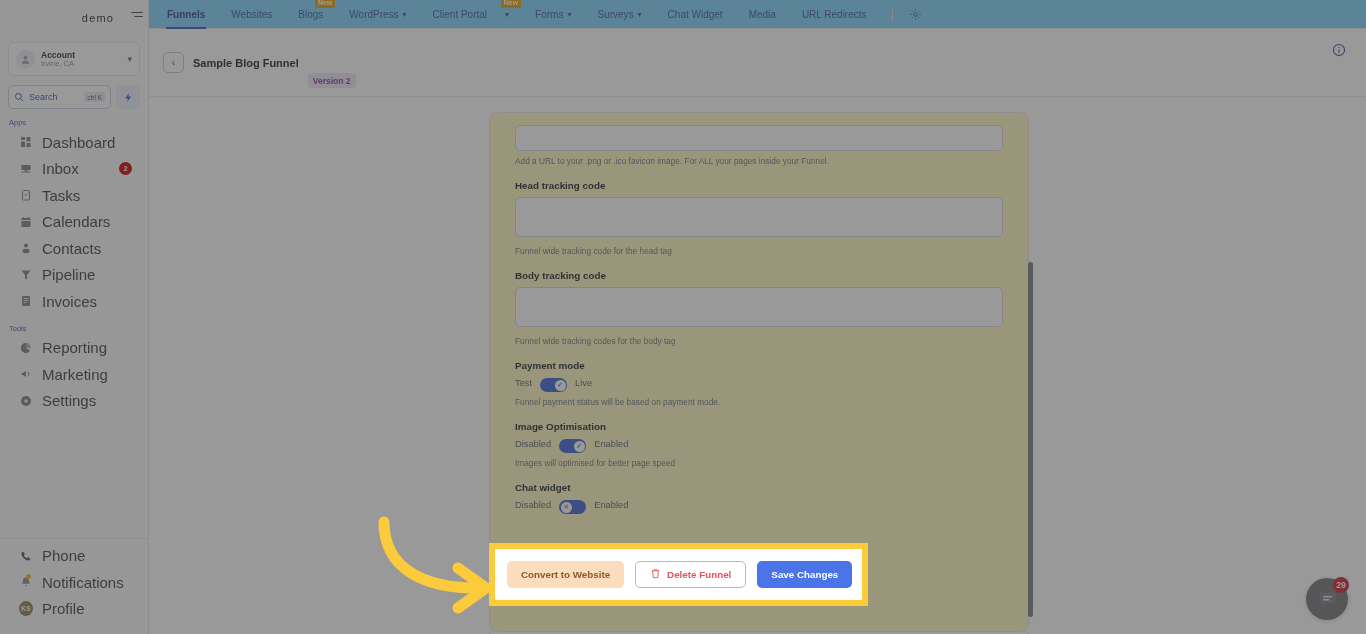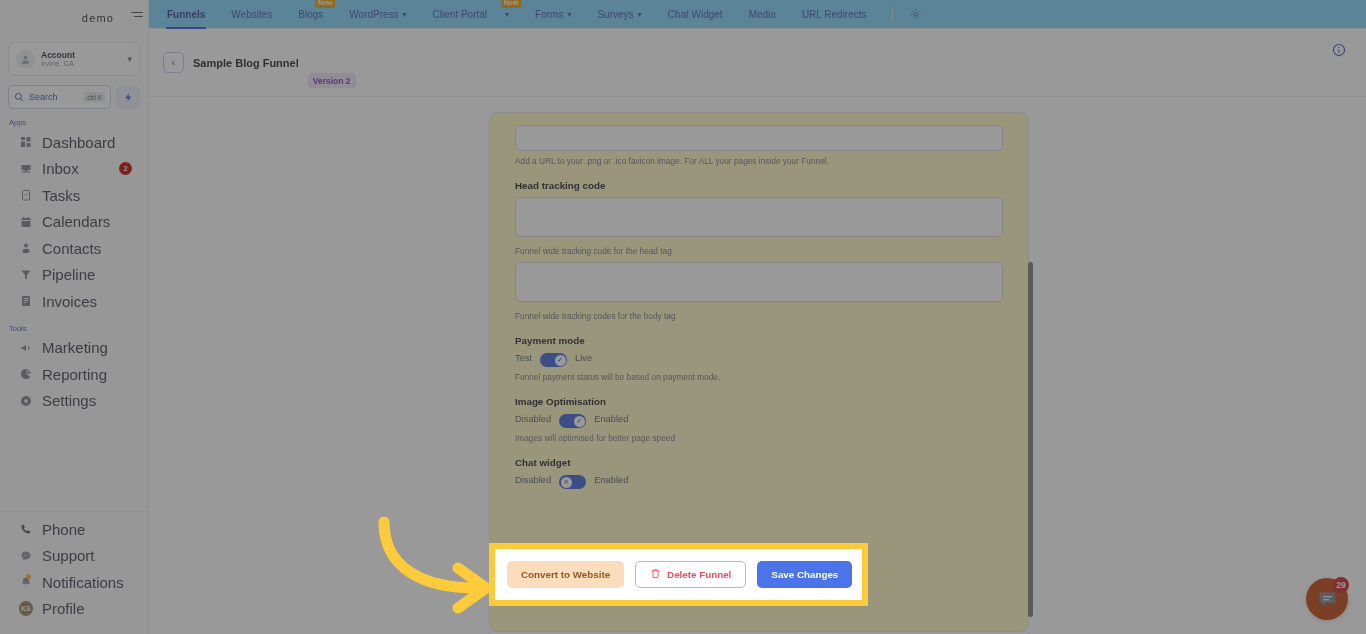--- a/index.html
+++ b/index.html
@@ -220,21 +220,21 @@
   }
   .arrow-svg {
     position: absolute; left: 366px; top: 512px; width: 140px; height: 105px;
     z-index: 500; pointer-events: none;
   }
 
   
   .chat-fab {
     position: absolute; right: 18px; bottom: 14px;
     width: 42px; height: 42px; border-radius: 50%;
-    background: #c2410c; box-shadow: 0 1px 5px rgba(0,0,0,0.18);
+    background: #737373; box-shadow: 0 1px 5px rgba(0,0,0,0.18);
     display: flex; align-items: center; justify-content: center; z-index: 300; cursor: pointer;
   }
   .chat-badge {
     position: absolute; top: -1px; right: -1px;
     min-width: 16px; height: 16px; border-radius: 8px; background: #c8232c;
     color: #fff; font-size: 8.5px; font-weight: bold;
     display: flex; align-items: center; justify-content: center; padding: 0 3px;
   }
 </style>
 </head>
@@ -354,35 +354,35 @@
           </svg>
       </span>
       <span class="nav-label">Invoices</span>
     </div>
 
     <div class="sec-label">Tools</div>
 
     <div class="nav-item">
       <span class="nav-ico">
         <svg width="12" height="12" viewBox="0 0 24 24" fill="#7d818b">
+            <path d="M12 12V2a10 10 0 0110 10z" opacity=".6"></path>
+            <path d="M12 12l8.5 5A10 10 0 1112 2z"></path>
+          </svg>
+      </span>
+      <span class="nav-label">Reporting</span>
+    </div>
+
+    <div class="nav-item">
+      <span class="nav-ico">
+        <svg width="12" height="12" viewBox="0 0 24 24" fill="#7d818b">
             <path d="M3 10v4h3l6 4V6L6 10z"></path>
             <path d="M16 8a5 5 0 010 8" stroke="#7d818b" stroke-width="2" fill="none"></path>
           </svg>
       </span>
       <span class="nav-label">Marketing</span>
-    </div>
-
-    <div class="nav-item">
-      <span class="nav-ico">
-        <svg width="12" height="12" viewBox="0 0 24 24" fill="#7d818b">
-            <path d="M12 12V2a10 10 0 0110 10z" opacity=".6"></path>
-            <path d="M12 12l8.5 5A10 10 0 1112 2z"></path>
-          </svg>
-      </span>
-      <span class="nav-label">Reporting</span>
     </div>
 
     <div class="nav-item">
       <span class="nav-ico">
         <svg width="12" height="12" viewBox="0 0 24 24" fill="#7d818b">
             <circle cx="12" cy="12" r="10"></circle>
             <circle cx="12" cy="12" r="3.4" fill="#fbfbfc"></circle>
           </svg>
       </span>
       <span class="nav-label">Settings</span>
@@ -392,31 +392,20 @@
     <div class="sb-divider"></div>
 
     <div class="bottom-nav">
       <div class="nav-item">
         <span class="nav-ico">
           <svg width="12" height="12" viewBox="0 0 24 24" fill="#4c5058">
               <path d="M6 3l4 5-2.5 2.5a14 14 0 006 6L16 14l5 4-2.5 3C11 22 2 13 3 5.5z"></path>
             </svg>
         </span>
         <span class="nav-label">Phone</span>
-      </div>
-      <div class="nav-item">
-        <span class="nav-ico">
-          <svg width="12" height="12" viewBox="0 0 24 24" fill="#8b8f99">
-              <path d="M12 3C7 3 3 6.4 3 10.6c0 2.4 1.3 4.5 3.4 5.9L6 21l4.2-2.3c.6.1 1.2.1 1.8.1 5 0 9-3.4 9-7.6S17 3 12 3z"></path>
-              <circle cx="8.6" cy="10.6" r="1" fill="#fbfbfc"></circle>
-              <circle cx="12" cy="10.6" r="1" fill="#fbfbfc"></circle>
-              <circle cx="15.4" cy="10.6" r="1" fill="#fbfbfc"></circle>
-            </svg>
-        </span>
-        <span class="nav-label">Support</span>
       </div>
       <div class="nav-item">
         <span class="notif-dot"></span>
         <span class="nav-ico">
           <svg width="12" height="12" viewBox="0 0 24 24" fill="#8b8f99">
               <path d="M12 3a6 6 0 00-6 6c0 4-1.5 5.5-2 6.5h16c-.5-1-2-2.5-2-6.5a6 6 0 00-6-6z"></path>
               <path d="M10 18.5a2 2 0 004 0z"></path>
             </svg>
         </span>
         <span class="nav-label">Notifications</span>
@@ -508,20 +497,21 @@
 
     <div class="card">
       <div class="card-body">
         <input class="fld-input" value="" placeholder="" style="">
         <div class="fld-hint">Add a URL to your .png or .ico favicon image. For ALL your pages inside your Funnel.</div>
 
         <div class="fld-label">Head tracking code</div>
         <textarea class="fld-ta" style=""></textarea>
         <div class="fld-hint">Funnel wide tracking code for the head tag</div>
 
+        <div class="fld-label">Body tracking code</div>
         <textarea class="fld-ta" style=""></textarea>
         <div class="fld-hint">Funnel wide tracking codes for the body tag</div>
 
         <div class="fld-label">Payment mode</div>
         <div class="tog-row">
           <span class="tog-txt">Test</span>
           <span class="toggle on">
               <span class="knob">✓</span>
             </span>
           <span class="tog-txt">Live</span>

